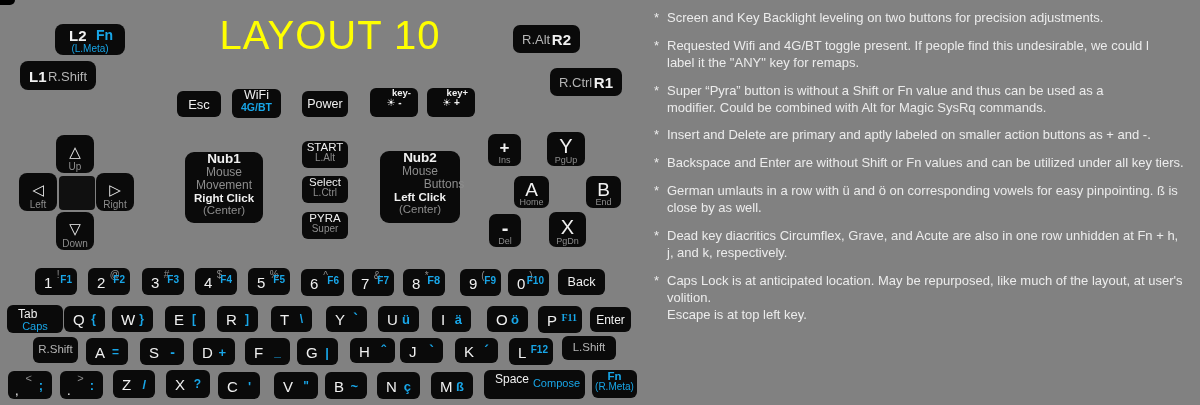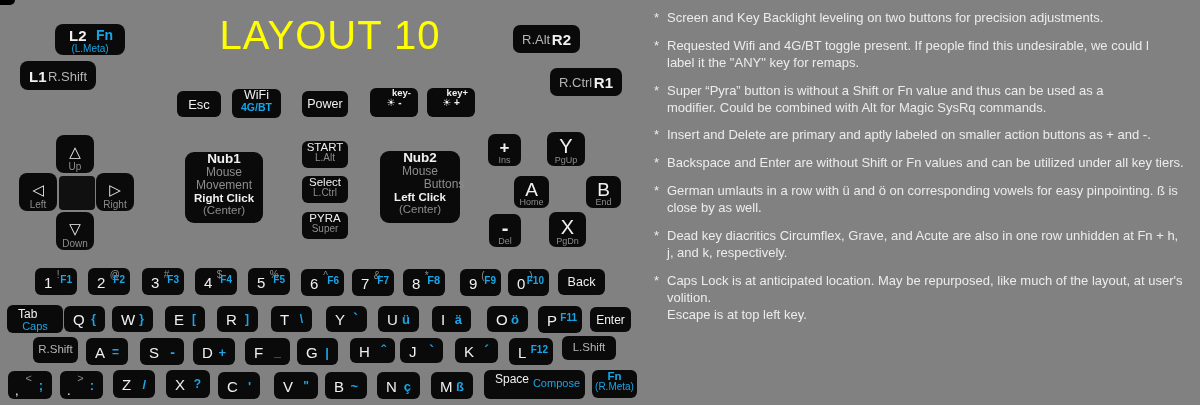--- a/index.html
+++ b/index.html
@@ -235,21 +235,21 @@
       <div class="key" style="left: 432px; top: 306px; width: 39px; height: 26px; border-radius: 6px;">
         <span class="w abs p-l" style="font-size: 15px;">I</span>
         <span class="c b abs p-r" style="font-size: 13px;">ä</span>
       </div>
       <div class="key" style="left: 487px; top: 306px; width: 41px; height: 26px; border-radius: 6px;">
         <span class="w abs p-l" style="font-size: 15px;">O</span>
         <span class="c b abs p-r" style="font-size: 13px;">ö</span>
       </div>
       <div class="key" style="left: 538px; top: 306px; width: 44px; height: 27px; border-radius: 6px;">
         <span class="w abs p-l" style="font-size: 15px;">P</span>
-        <span class="c b abs p-br" style="font-size: 10px;">F11</span>
+        <span class="c b abs p-br" style="font-size: 10px; font-family: Liberation Serif, serif;">F11</span>
       </div>
       <div class="key" style="left: 590px; top: 307px; width: 41px; height: 25px; border-radius: 6px;">
         <span class="w abs p-c" style="font-size: 12px;">Enter</span>
       </div>
       <div class="key" style="left: 33px; top: 337px; width: 45px; height: 26px; border-radius: 6px;">
         <span class="lg abs p-c" style="font-size: 11.5px;">R.Shift</span>
       </div>
       <div class="key" style="left: 86px; top: 338px; width: 42px; height: 27px; border-radius: 6px;">
         <span class="w abs p-l" style="font-size: 15px;">A</span>
         <span class="c b abs p-r" style="font-size: 12px;">=</span>

